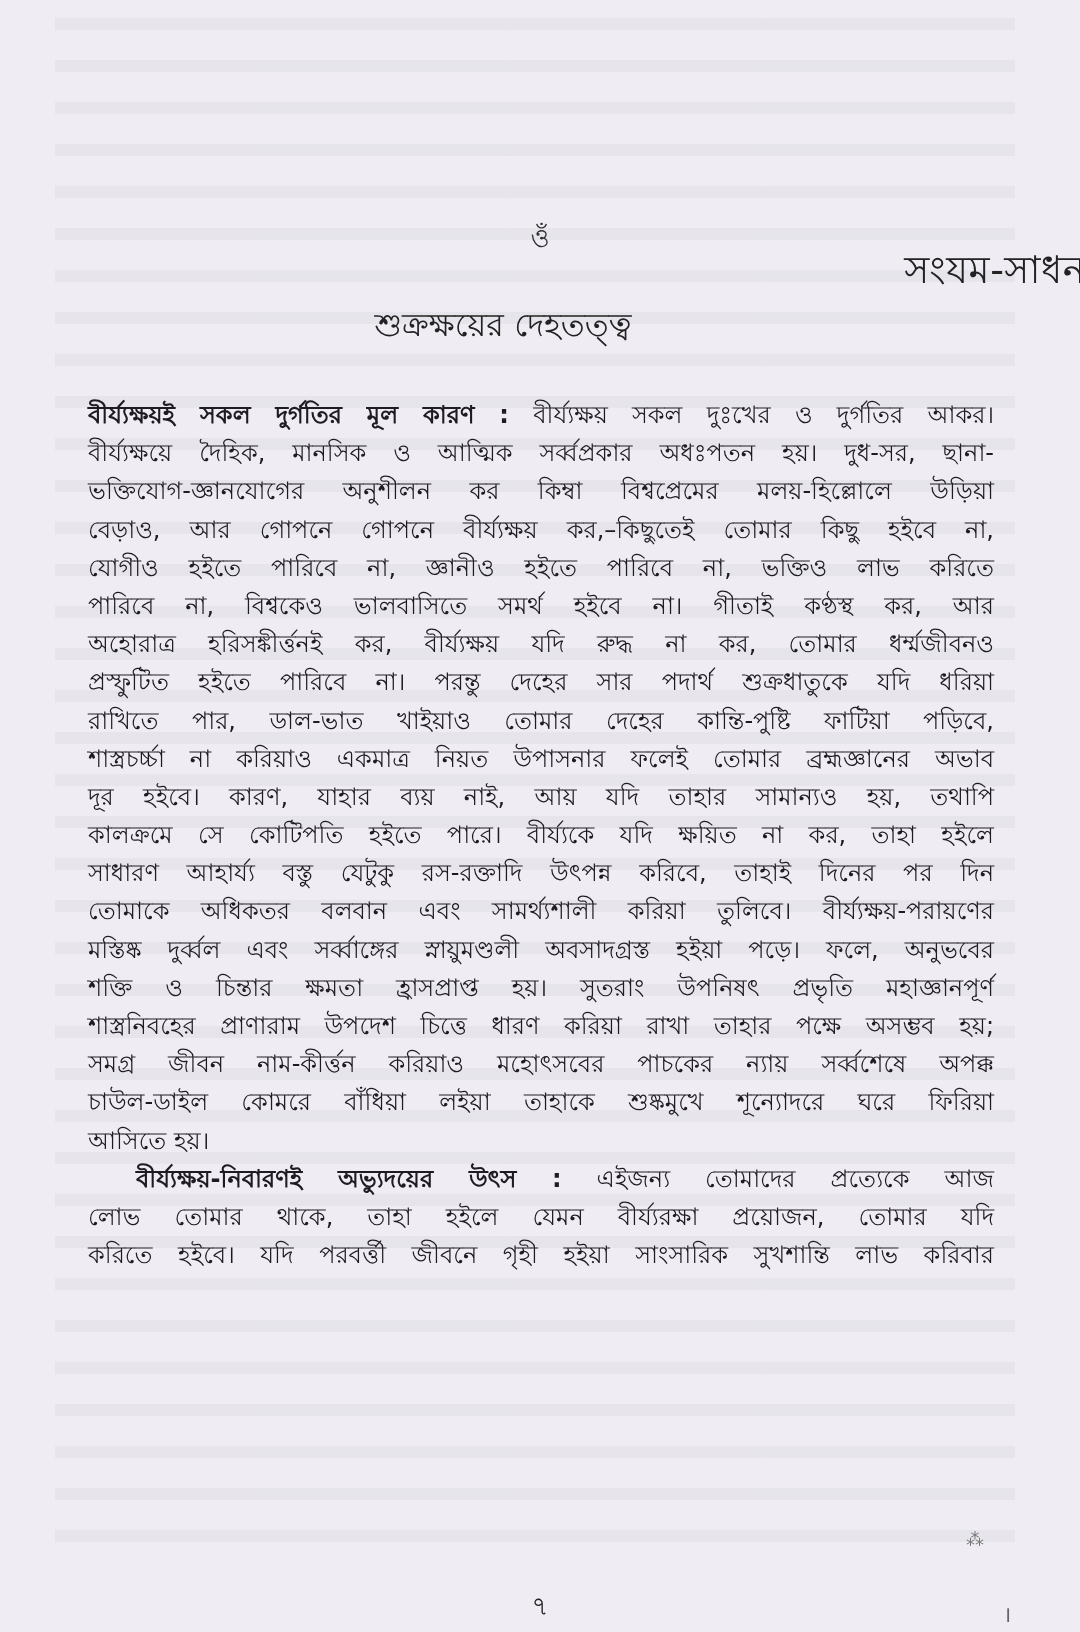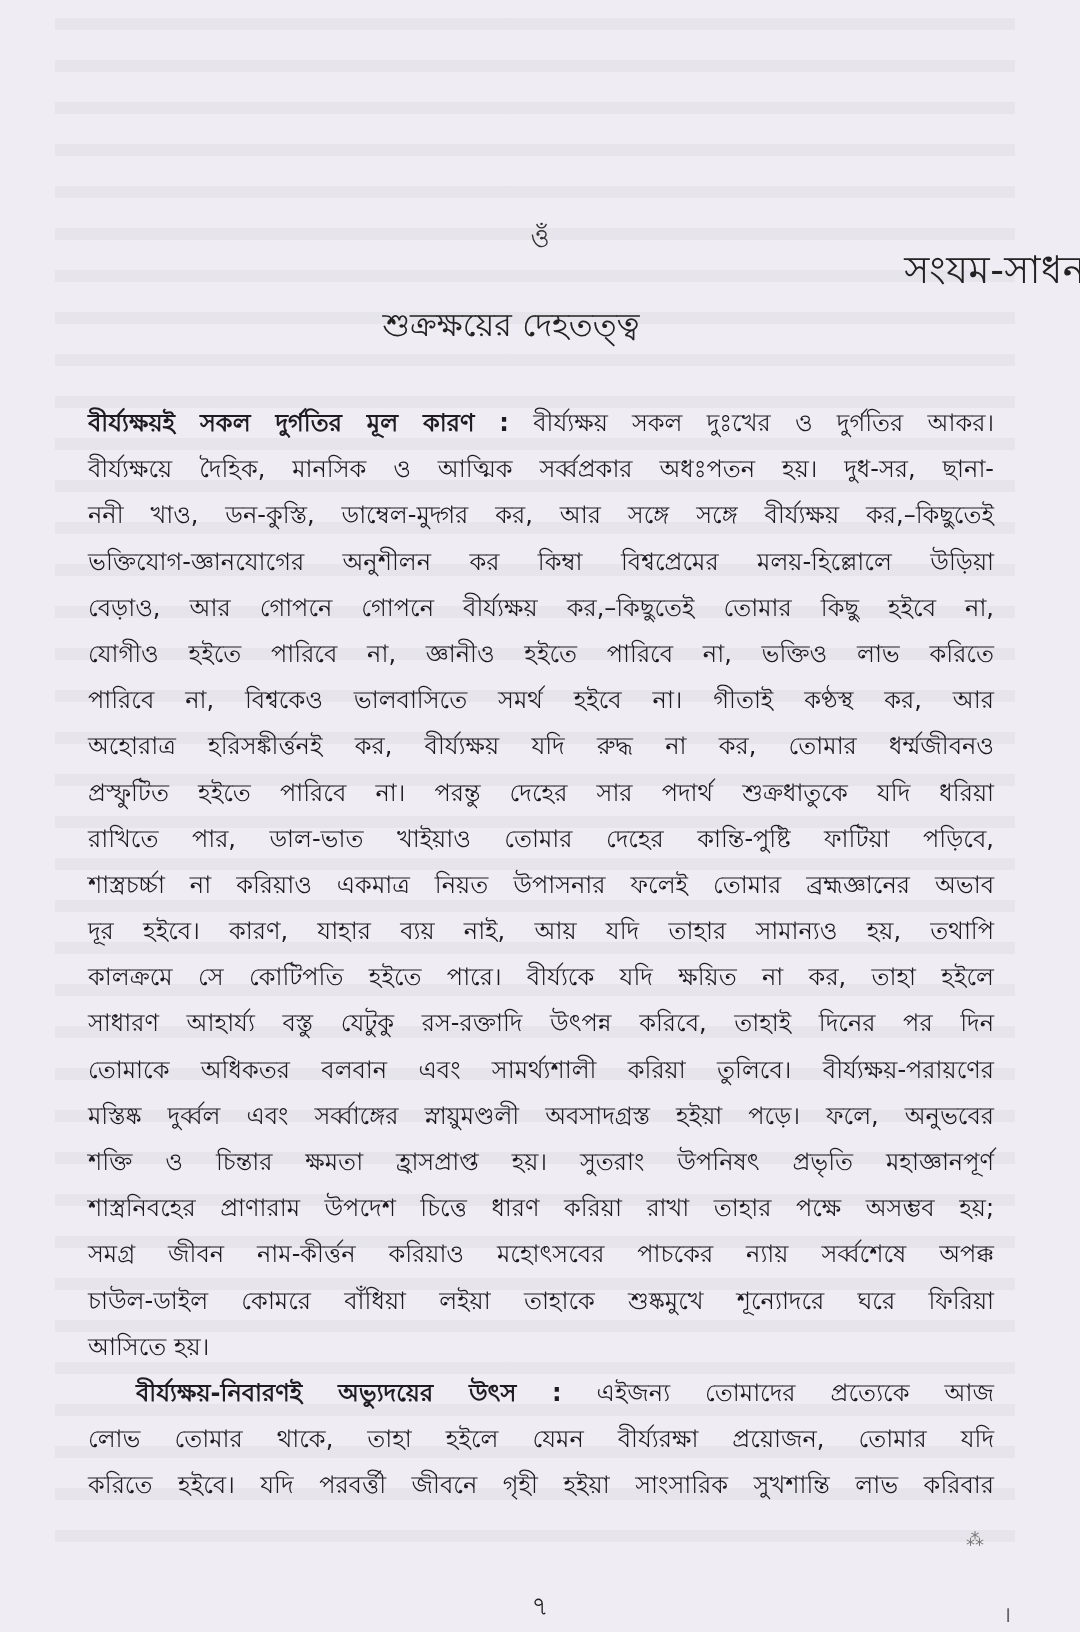--- a/index.html
+++ b/index.html
@@ -21,29 +21,29 @@
   .om{
     position:absolute;left:0;width:1080px;top:218px;text-align:center;
     font-size:26px;color:#333;
   }
   .title{
     position:absolute;left:0;width:1080px;top:240px;text-align:right;
     font-size:38px;color:#222;letter-spacing:0.5px;padding-left:17px;
   }
   .subtitle{
     position:absolute;left:0;width:976px;top:300px;text-align:center;
-    font-size:32px;color:#222;padding-left:30px;box-sizing:border-box;margin-left:8px;
+    font-size:32px;color:#222;padding-left:30px;box-sizing:border-box;
   }
   .body{
     position:absolute;left:88px;top:396px;width:906px;
   }
   .line{
     display:block;height:38.2px;line-height:38.2px;
     font-size:24px;white-space:nowrap;
-    text-align:justify;text-align-last:justify;margin-top:8px;
+    text-align:justify;text-align-last:justify;
   }
   .line.last{text-align-last:left;}
   .line.indent{padding-left:48px;}
   b{font-weight:bold;}
   .pagenum{
     position:absolute;left:0;width:1080px;top:1586px;text-align:center;
     font-size:26px;color:#222;
   }
   .mark{position:absolute;left:1003px;top:1598px;font-size:22px;color:#666;}
   .smudge{position:absolute;left:966px;top:1528px;font-size:18px;color:#777;}
@@ -56,21 +56,20 @@
 <div class="page">
 
   <div class="om">ওঁ</div>
   <div class="title">সংযম-সাধনা</div>
   <div class="subtitle">শুক্রক্ষয়ের দেহতত্ত্ব</div>
 
   <div class="body">
 
     <span class="line"><b>বীর্য্যক্ষয়ই সকল দুর্গতির মূল কারণ :</b><span> বীর্য্যক্ষয় সকল দুঃখের ও দুর্গতির আকর।</span></span>
     <span class="line">বীর্য্যক্ষয়ে দৈহিক, মানসিক ও আত্মিক সর্ব্বপ্রকার অধঃপতন হয়। দুধ-সর, ছানা-</span>
-    <span class="line">ননী খাও, ডন-কুস্তি, ডাম্বেল-মুদ্গর কর, আর সঙ্গে সঙ্গে বীর্য্যক্ষয় কর,–কিছুতেই</span>
     <span class="line">ভক্তিযোগ-জ্ঞানযোগের অনুশীলন কর কিম্বা বিশ্বপ্রেমের মলয়-হিল্লোলে উড়িয়া</span>
     <span class="line">বেড়াও, আর গোপনে গোপনে বীর্য্যক্ষয় কর,–কিছুতেই তোমার কিছু হইবে না,</span>
     <span class="line">যোগীও হইতে পারিবে না, জ্ঞানীও হইতে পারিবে না, ভক্তিও লাভ করিতে</span>
     <span class="line">পারিবে না, বিশ্বকেও ভালবাসিতে সমর্থ হইবে না। গীতাই কণ্ঠস্থ কর, আর</span>
     <span class="line">অহোরাত্র হরিসঙ্কীর্ত্তনই কর, বীর্য্যক্ষয় যদি রুদ্ধ না কর, তোমার ধর্ম্মজীবনও</span>
     <span class="line">প্রস্ফুটিত হইতে পারিবে না। পরন্তু দেহের সার পদার্থ শুক্রধাতুকে যদি ধরিয়া</span>
     <span class="line">রাখিতে পার, ডাল-ভাত খাইয়াও তোমার দেহের কান্তি-পুষ্টি ফাটিয়া পড়িবে,</span>
     <span class="line">শাস্ত্রচর্চ্চা না করিয়াও একমাত্র নিয়ত উপাসনার ফলেই তোমার ব্রহ্মজ্ঞানের অভাব</span>
     <span class="line">দূর হইবে। কারণ, যাহার ব্যয় নাই, আয় যদি তাহার সামান্যও হয়, তথাপি</span>
     <span class="line">কালক্রমে সে কোটিপতি হইতে পারে। বীর্য্যকে যদি ক্ষয়িত না কর, তাহা হইলে</span>

